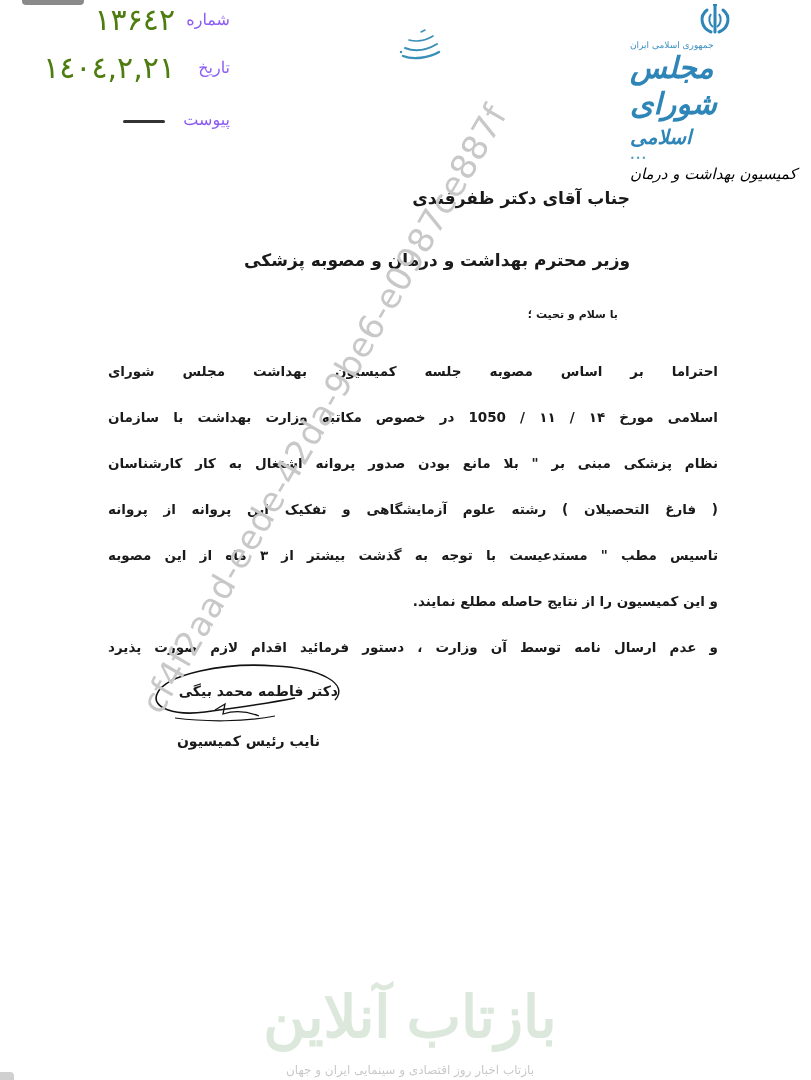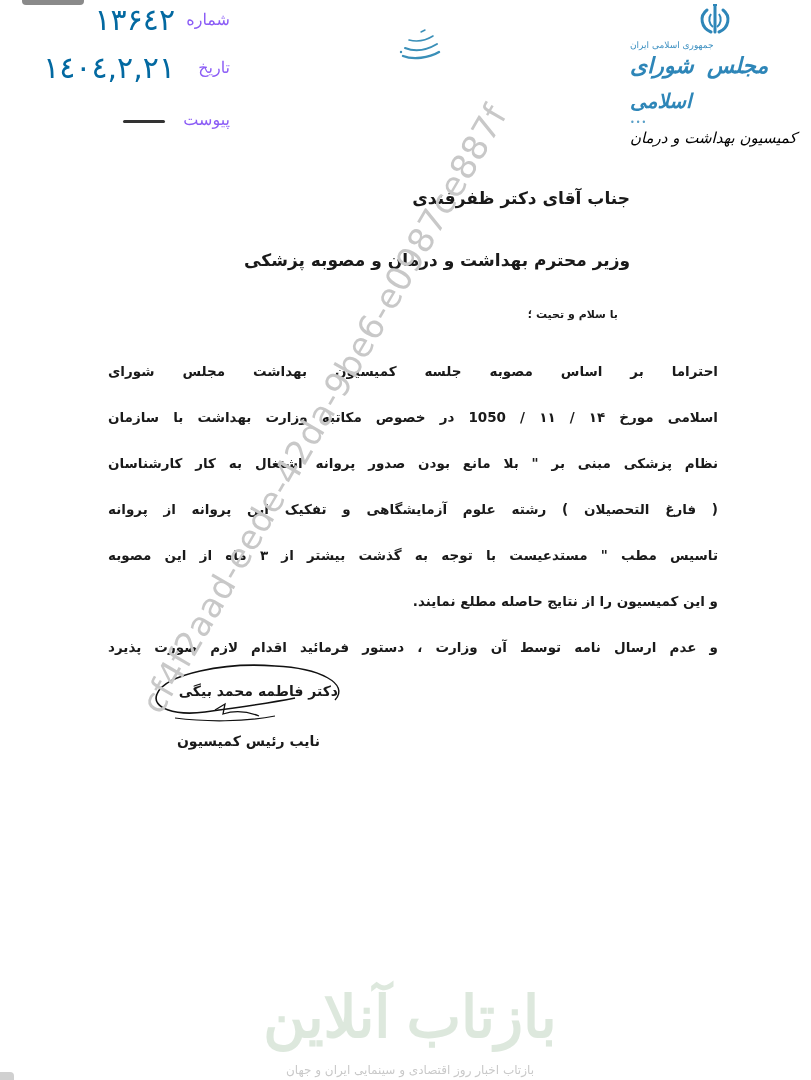--- a/index.html
+++ b/index.html
@@ -4,32 +4,32 @@
   <style>
     * { box-sizing: border-box; margin: 0; padding: 0; }
     html, body { width: 811px; height: 1080px; background: #ffffff; overflow: hidden; }
     body { position: relative; font-family: "DejaVu Sans", sans-serif; color: #1a1a1a; }
 
     .top-bar { position: absolute; left: 22px; top: 0; width: 62px; height: 5px; background: #8a8a8a; border-radius: 0 0 4px 4px; }
 
     
     .meta { position: absolute; left: 40px; top: 0; width: 200px; height: 140px; }
     .meta-row { position: absolute; left: 0; width: 200px; height: 36px; }
-    .meta-value { position: absolute; right: 65px; font-family: "DejaVu Sans", sans-serif; font-size: 30px; color: #0369a1; letter-spacing: 2px; direction: rtl; }
+    .meta-value { position: absolute; right: 65px; font-family: "DejaVu Sans", sans-serif; font-size: 30px; color: #4d7c0f; letter-spacing: 2px; direction: rtl; }
     .meta-label { position: absolute; right: 10px; top: 8px; font-family: "DejaVu Serif", serif; font-size: 16px; color: #8b5cf6; direction: rtl; }
     .meta-dash { position: absolute; right: 75px; top: 18px; width: 42px; height: 3px; background: #333; border-radius: 2px; }
 
     
     .bismillah { position: absolute; left: 395px; top: 26px; width: 50px; height: 40px; }
 
     
     .emblem-block { position: absolute; left: 630px; top: 2px; width: 170px; height: 165px; text-align: left; color: #2e86b8; direction: rtl; }
     .emblem { width: 40px; height: 36px; margin: 0 auto; }
     .emblem-sub { font-family: "DejaVu Serif", serif; font-size: 9px; margin-top: 2px; color: #3b8fc0; }
-    .emblem-title { font-family: Liberation Mono, monospace; font-size: 22px; line-height: 36px; font-style: italic; font-weight: bold; color: #2e86b8; }
+    .emblem-title { font-family: Liberation Sans, sans-serif; font-size: 30px; line-height: 36px; font-style: italic; font-weight: bold; color: #2e86b8; }
     .emblem-title2 { font-family: "DejaVu Serif", serif; font-size: 20px; line-height: 30px; font-style: italic; font-weight: bold; color: #2e86b8; }
     .emblem-orn { font-size: 8px; color: #5aa0c8; letter-spacing: 1px; margin-top: 2px; }
     .emblem-committee { font-family: "DejaVu Serif", serif; font-size: 15px; font-style: italic; color: #000000; margin-top: 2px; }
 
     
     .letter { position: absolute; left: 60px; top: 180px; width: 700px; direction: rtl; }
     .addressee { position: absolute; right: 130px; top: 8px; font-family: "DejaVu Sans", sans-serif; font-weight: bold; font-size: 17px; white-space: nowrap; }
     .addressee2 { position: absolute; right: 130px; top: 70px; font-family: "DejaVu Sans", sans-serif; font-weight: bold; font-size: 17px; white-space: nowrap; }
     .greeting { position: absolute; right: 142px; top: 128px; font-family: "DejaVu Sans", sans-serif; font-weight: bold; font-size: 11px; white-space: nowrap; }
 

